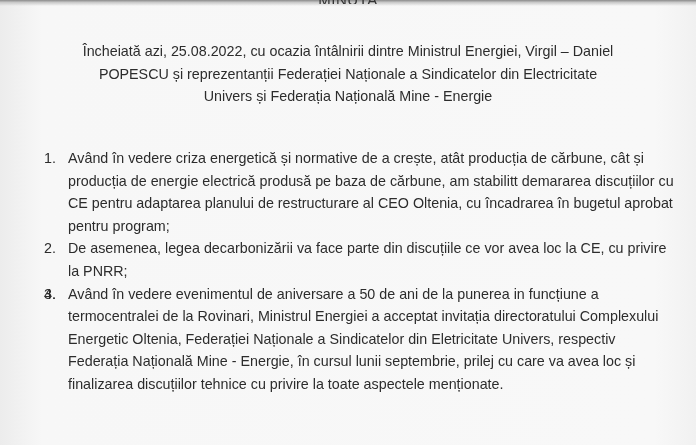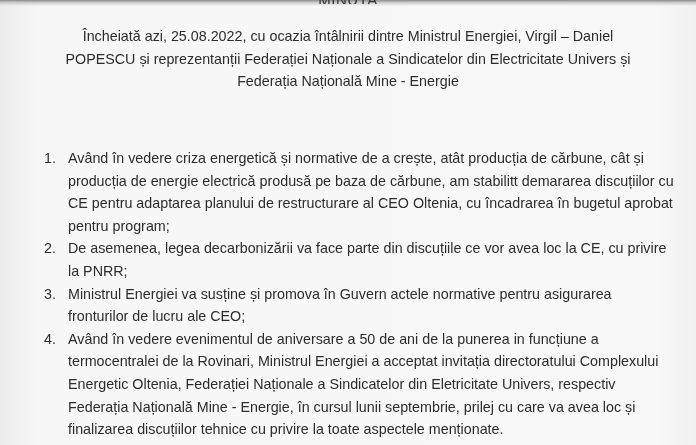--- a/index.html
+++ b/index.html
@@ -36,33 +36,32 @@
     .list li .num { position: absolute; left: 10px; top: 0; }
   </style>
 </head>
 <body>
 
 <div class="page">
   <div class="top-shadow"></div>
 
   <div class="title">MINUTA</div>
 
-  <p class="intro" style="margin:1px;">Încheiată azi, 25.08.2022, cu ocazia întâlnirii dintre Ministrul Energiei, Virgil – Daniel POPESCU și reprezentanții Federației Naționale a Sindicatelor din Electricitate Univers și Federația Națională Mine - Energie</p>
+  <p class="intro" style="margin:16px;">Încheiată azi, 25.08.2022, cu ocazia întâlnirii dintre Ministrul Energiei, Virgil – Daniel POPESCU și reprezentanții Federației Naționale a Sindicatelor din Electricitate Univers și Federația Națională Mine - Energie</p>
 
   <ol class="list">
     <li>
       <span class="num">1.</span>
       <span>Având în vedere criza energetică și normative de a crește, atât producția de cărbune, cât și producția de energie electrică produsă pe baza de cărbune, am stabilitt demararea discuțiilor cu CE pentru adaptarea planului de restructurare al CEO Oltenia, cu încadrarea în bugetul aprobat pentru program;</span>
     </li>
     <li>
       <span class="num">2.</span>
       <span>De asemenea, legea decarbonizării va face parte din discuțiile ce vor avea loc la CE, cu privire la PNRR;</span>
     </li>
     <li>
       <span class="num">3.</span>
-      <span>Ministrul Energiei va susține și promova în Guvern actele normative pentru asigurarea fronturilor de lucru ale CEO;</span>
     </li>
     <li>
       <span class="num">4.</span>
       <span>Având în vedere evenimentul de aniversare a 50 de ani de la punerea in funcțiune a termocentralei de la Rovinari, Ministrul Energiei a acceptat invitația directoratului Complexului Energetic Oltenia, Federației Naționale a Sindicatelor din Eletricitate Univers, respectiv Federația Națională Mine - Energie, în cursul lunii septembrie, prilej cu care va avea loc și finalizarea discuțiilor tehnice cu privire la toate aspectele menționate.</span>
     </li>
   </ol>
 </div>
 
 </body></html>

